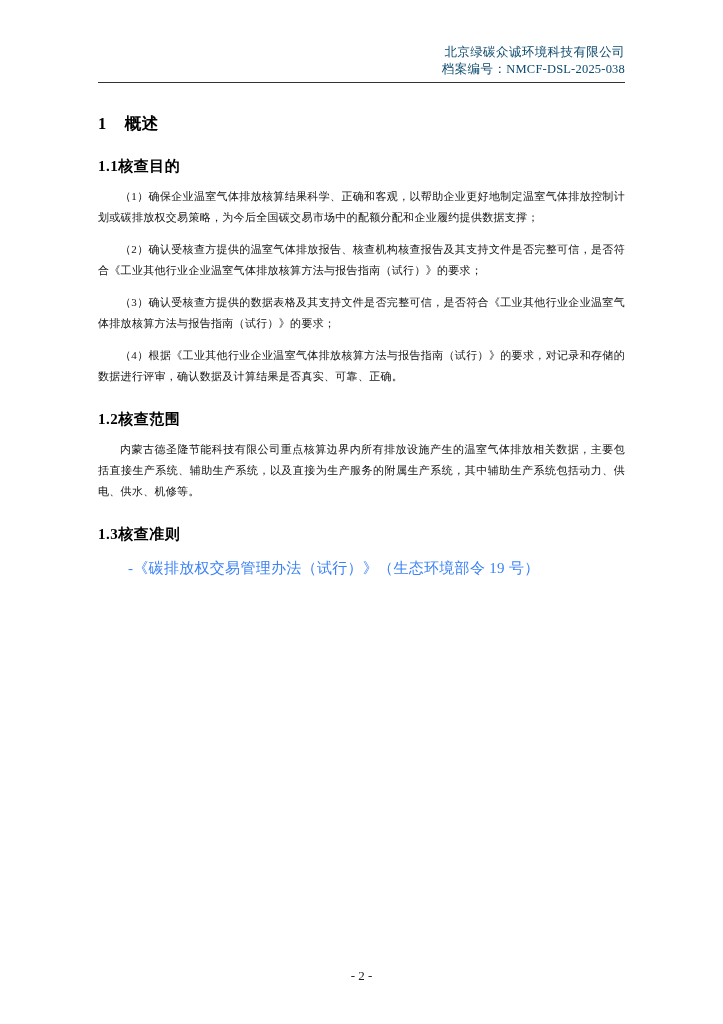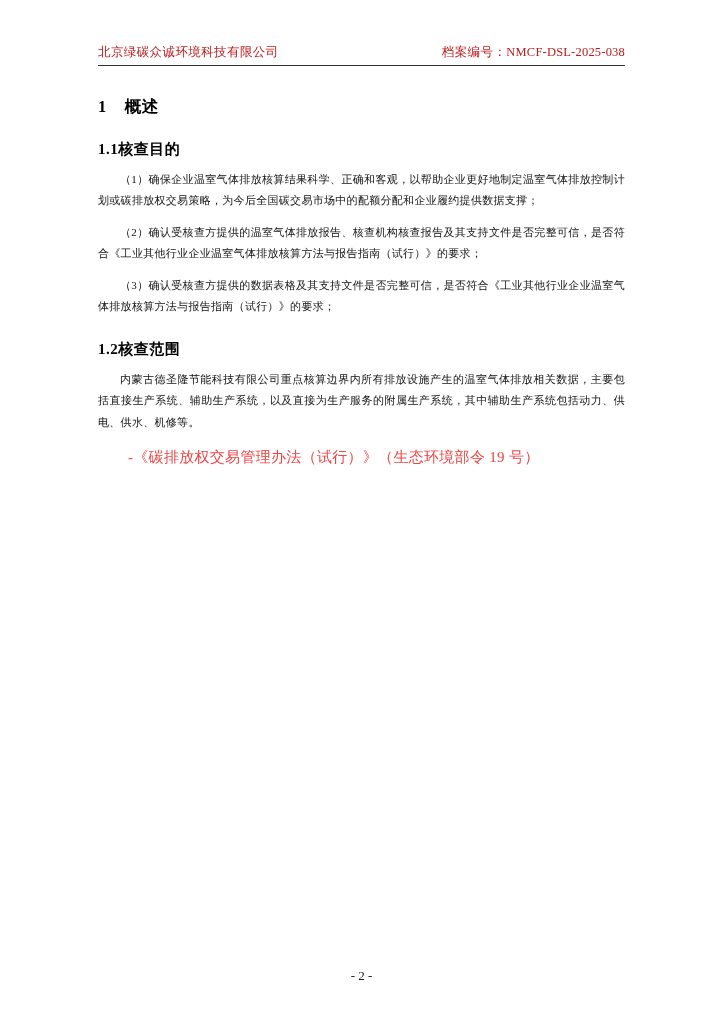--- a/index.html
+++ b/index.html
@@ -25,24 +25,25 @@
     right: 98px;
     top: 44px;
     bottom: 40px;
   }
   
   .header {
     display: flex;
     justify-content: space-between;
     align-items: flex-end;
     font-size: 12.5px;
-    color: #b91c1c;
+    color: #0c4a6e;
     padding-bottom: 4px;
     border-bottom: 1.1px solid #333;
     letter-spacing: 0.4px;
+    flex-direction: column;
   }
   .header-left {
     white-space: nowrap;
   }
   .header-right {
     display: flex;
     align-items: baseline;
     white-space: nowrap;
   }
   .header-code {
@@ -75,21 +76,21 @@
     color: #111;
     letter-spacing: 0.3px;
   }
   p.bullet {
     font-size: 15px;
     line-height: 1.95;
     margin: 10px 0 0 0;
     text-align: justify;
     text-justify: inter-ideograph;
     text-indent: 2em;
-    color: #ef4444;
+    color: #3b82f6;
     letter-spacing: 0.3px;
   }
   
   .footer {
     position: absolute;
     left: 0;
     right: 0;
     bottom: 0;
     text-align: center;
     font-size: 13px;
@@ -113,26 +114,30 @@
     <h1 class="sec">
       <span class="num">1</span><span>概述</span>
     </h1>
 
     <h2 class="sub">
       <span class="num">1.1</span><span>核查目的</span>
     </h2>
     <p class="para">（1）确保企业温室气体排放核算结果科学、正确和客观，以帮助企业更好地制定温室气体排放控制计划或碳排放权交易策略，为今后全国碳交易市场中的配额分配和企业履约提供数据支撑；</p>
     <p class="para">（2）确认受核查方提供的温室气体排放报告、核查机构核查报告及其支持文件是否完整可信，是否符合《工业其他行业企业温室气体排放核算方法与报告指南（试行）》的要求；</p>
     <p class="para">（3）确认受核查方提供的数据表格及其支持文件是否完整可信，是否符合《工业其他行业企业温室气体排放核算方法与报告指南（试行）》的要求；</p>
+    <p class="para">（4）根据《工业其他行业企业温室气体排放核算方法与报告指南（试行）》的要求，对记录和存储的数据进行评审，确认数据及计算结果是否真实、可靠、正确。</p>
 
     <h2 class="sub">
       <span class="num">1.2</span><span>核查范围</span>
     </h2>
     <p class="para">内蒙古德圣隆节能科技有限公司重点核算边界内所有排放设施产生的温室气体排放相关数据，主要包括直接生产系统、辅助生产系统，以及直接为生产服务的附属生产系统，其中辅助生产系统包括动力、供电、供水、机修等。</p>
 
+    <h2 class="sub">
+      <span class="num">1.3</span><span>核查准则</span>
+    </h2>
     <p class="bullet">-《碳排放权交易管理办法（试行）》（生态环境部令 19 号）</p>
 
     <div class="footer">
       <span>- 2 -</span>
     </div>
 
   </div>
 </div>
 
 </body></html>

